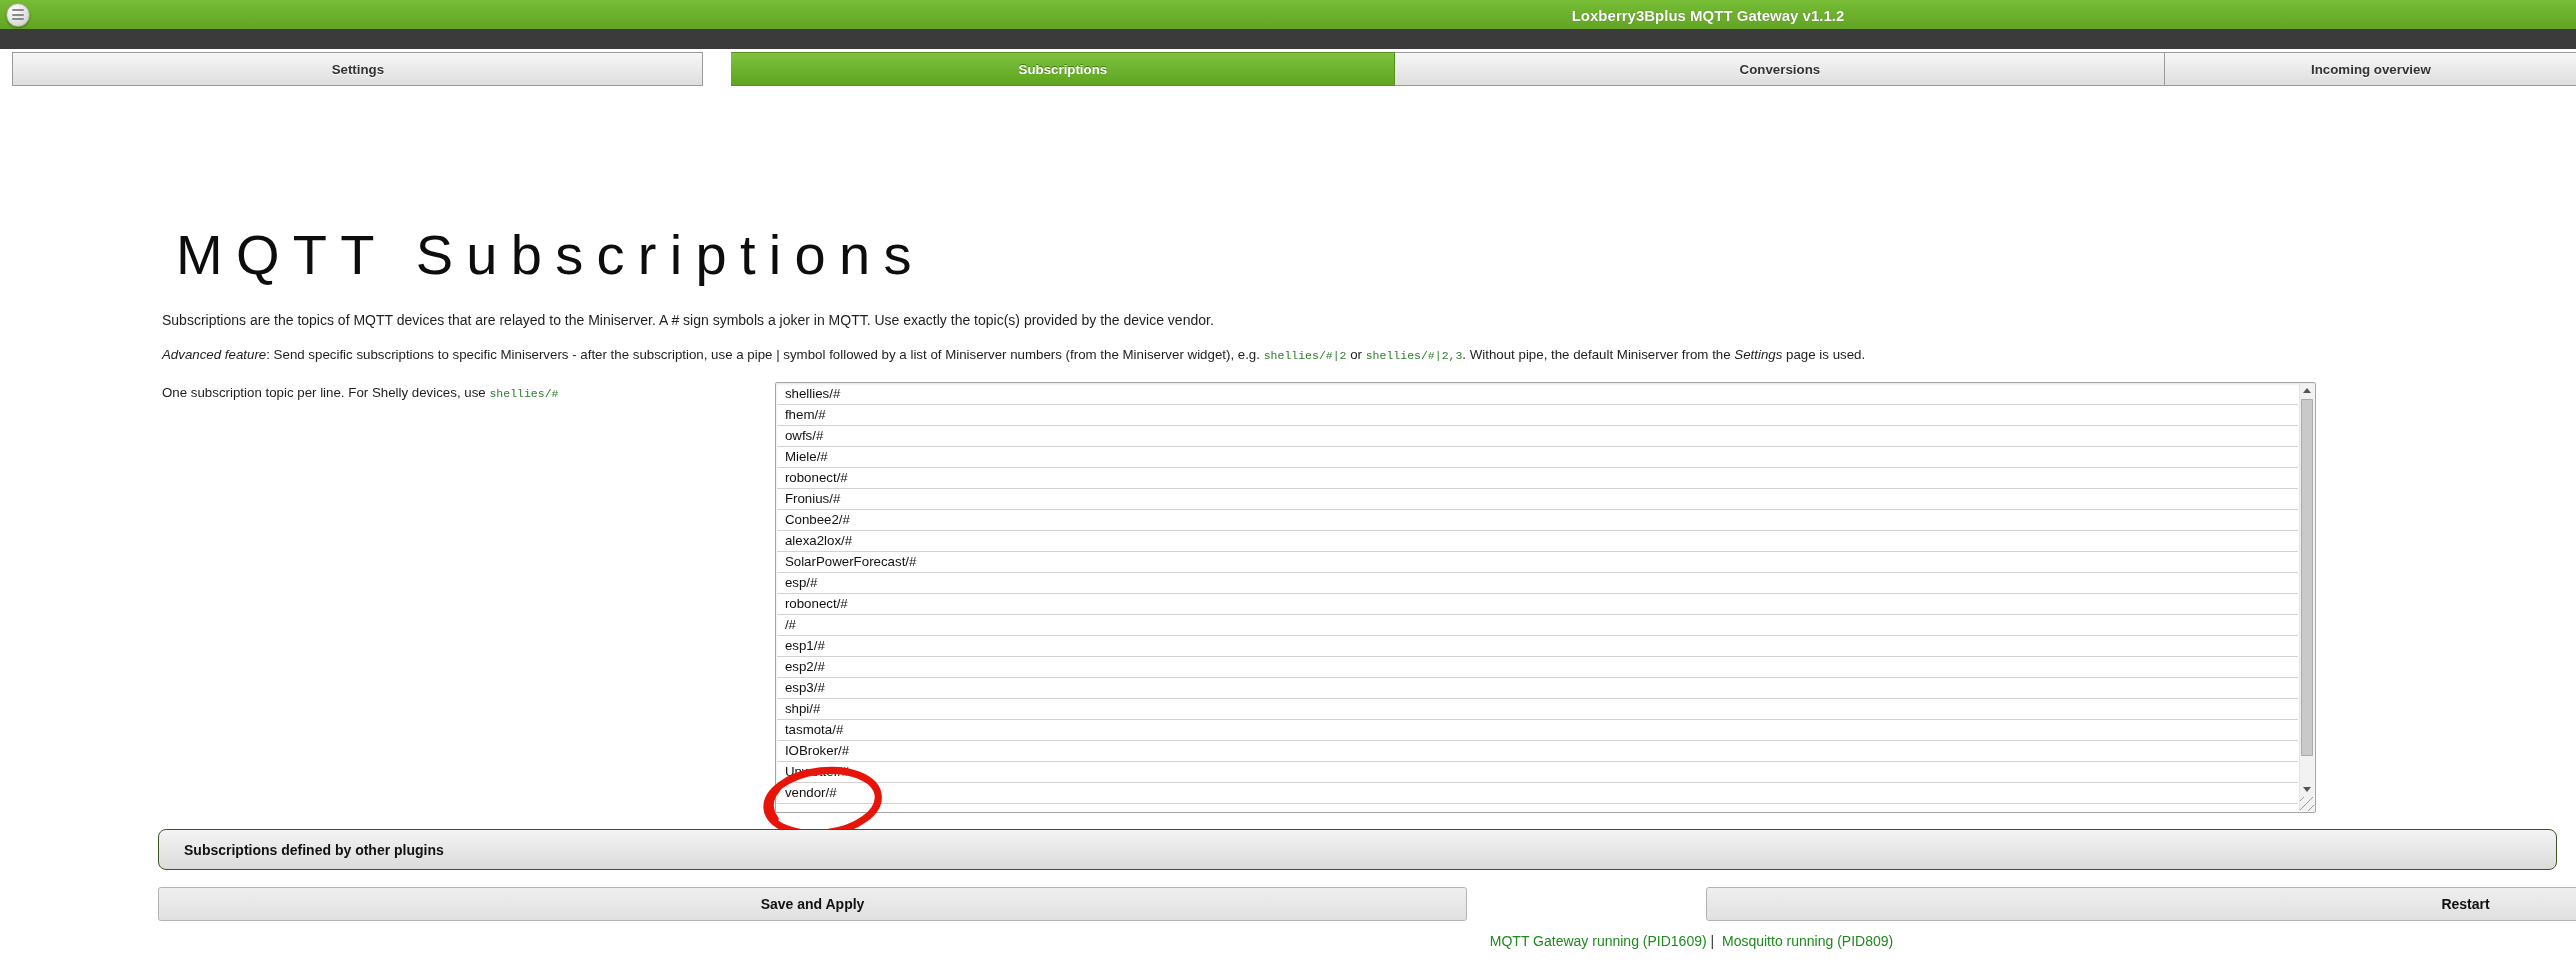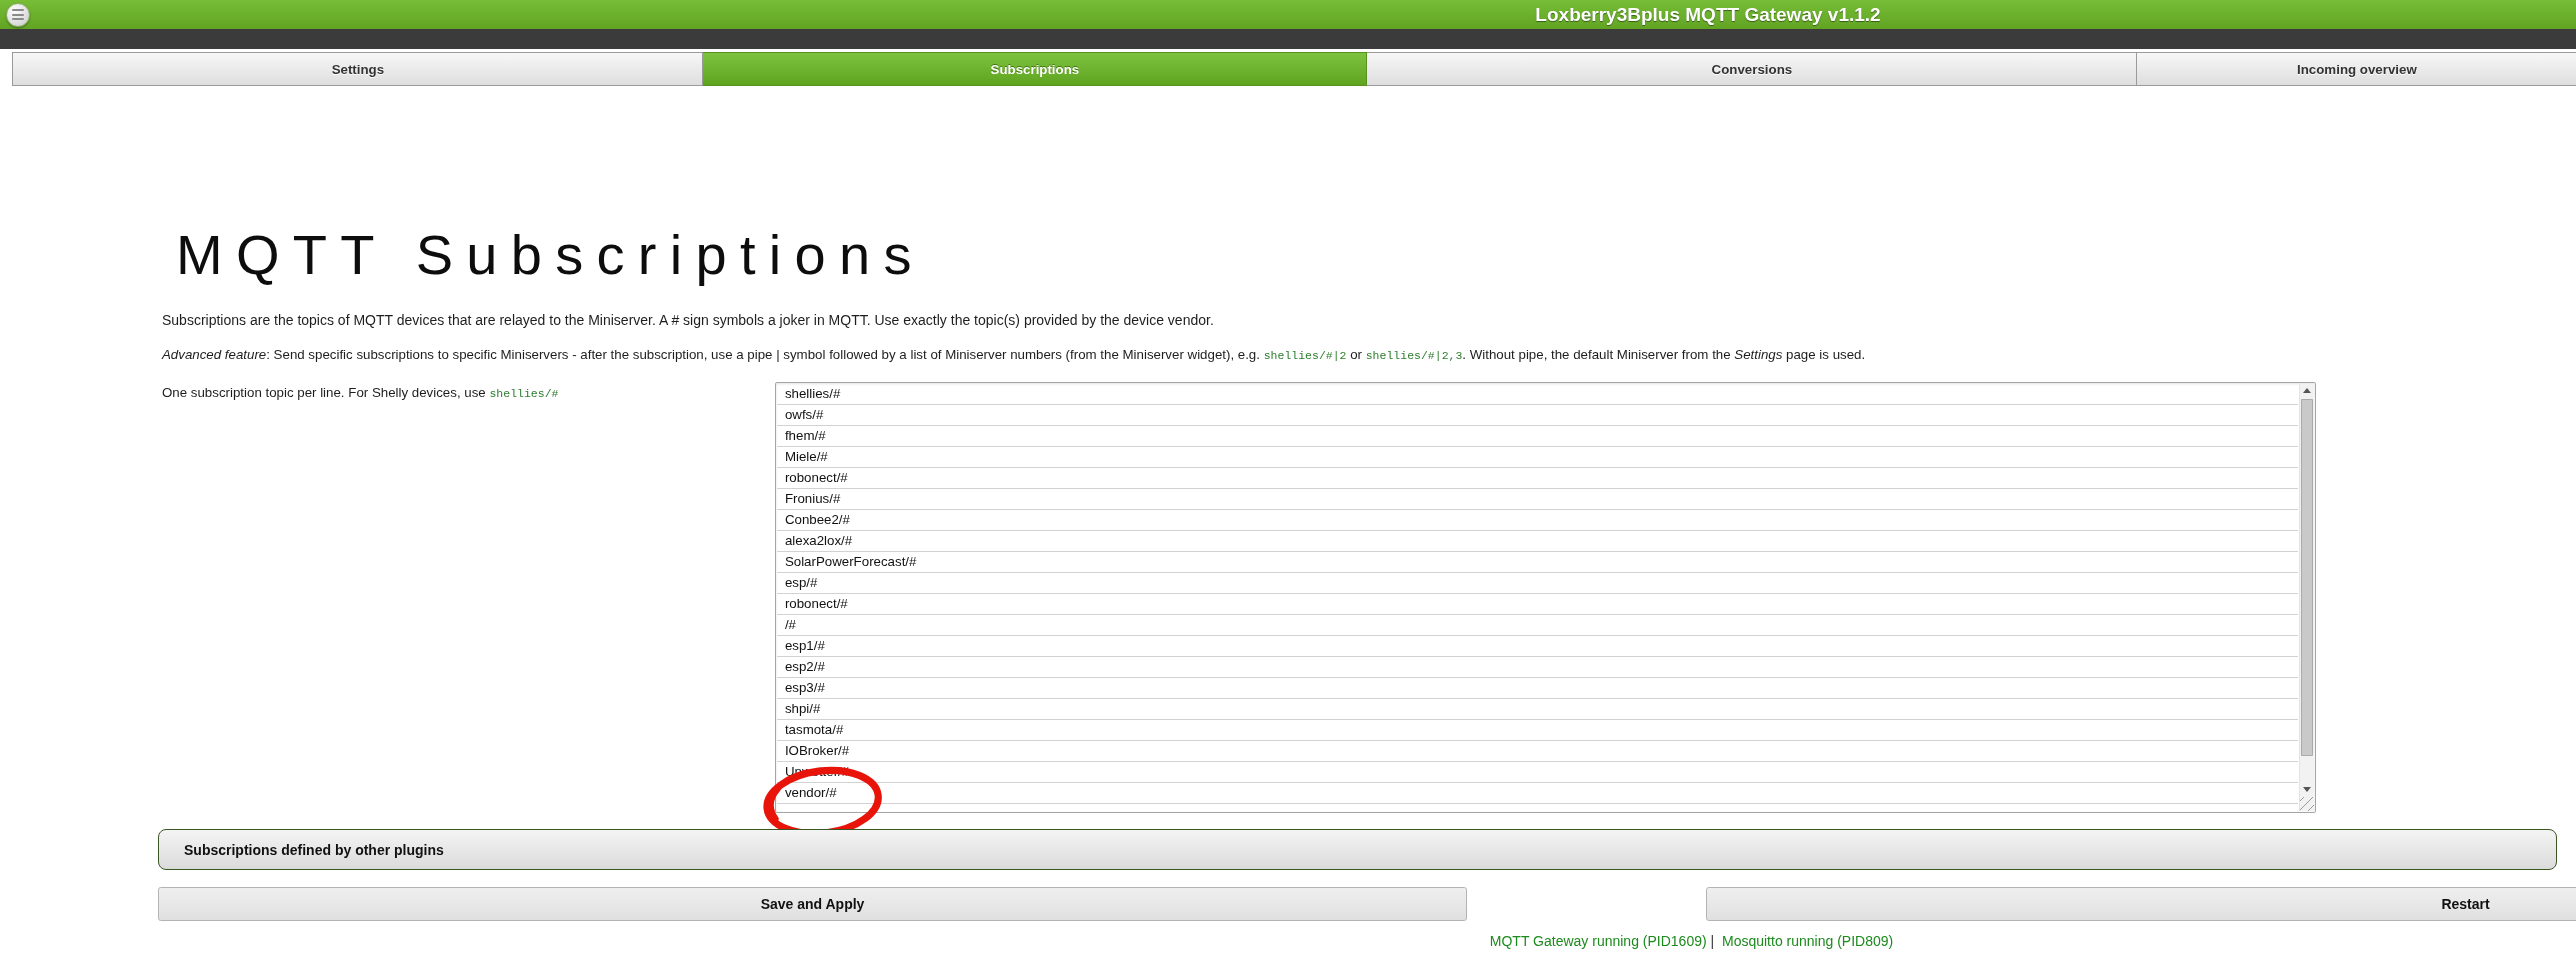--- a/index.html
+++ b/index.html
@@ -17,21 +17,21 @@
   .menu-btn {
     position:absolute; left:6.2px; top:2.7px; width:24px; height:24px; border-radius:50%;
     background:radial-gradient(circle at 35% 30%, #ffffff, #d9d9d9 70%, #bfbfbf);
     border:0.9px solid #8fae6a; box-shadow:0 0.9px 1.8px rgba(0,0,0,.35);
     display:flex; flex-direction:column; justify-content:center; align-items:center; gap:2.7px;
     cursor:pointer;
   }
   .menu-btn i { display:block; width:11.5px; height:1.8px; background:#8a8a8a; border-radius:0.9px; }
   .topbar-title {
     position:absolute; left:1708px; top:50%; transform:translate(-50%,-50%);
-    color:#fff; font-weight:bold; font-size:19px; white-space:nowrap;
+    color:#fff; font-weight:bold; font-size:15px; white-space:nowrap;
     text-shadow:0 0.9px 0.9px rgba(0,0,0,.45);
   }
 
   
   .darkstrip { position:absolute; top:29px; left:0; width:2576px; height:19.5px; background:#3b3b3b; }
 
   
   .tabbar { position:absolute; top:52px; left:12.4px; width:2564px; height:34px; display:flex; }
   .tab {
     border:0.9px solid #9a9a9a; border-left:none;
@@ -39,20 +39,21 @@
     color:#333; font-weight:bold; font-size:13.3px;
     display:flex; align-items:center; justify-content:center;
     text-shadow:0 0.9px 0 #ffffff; cursor:pointer; white-space:nowrap;
   }
   .tab:first-child { border-left:0.9px solid #9a9a9a; }
   .tab.w1 { width:691px; } .tab.w2 { width:664px; } .tab.w3 { width:770px; } .tab.w4 { flex:1; border-right:none; }
   .tab.active {
     background:linear-gradient(#7dc340, #5fa41f);
     color:#fff; text-shadow:0 -0.9px 0 #3f7410; border-color:#58902０;
     border-color:#589020;
+    margin-left:28px;
   }
 
   
   .page-title {
     position:absolute; left:162px; top:208px; margin:14px;
     font-size:56px; font-weight:400; letter-spacing:13.3px; color:#0d0d0d; white-space:nowrap;
   }
   .intro   { position:absolute; left:162px; top:312px; font-size:14px; color:#1e1e1e; white-space:nowrap; }
   .advanced{ position:absolute; left:162px; top:347px; font-size:13.3px; color:#1e1e1e; white-space:nowrap; }
   .advanced em { font-style:italic; }
@@ -142,24 +143,24 @@
 <div class="advanced"><em>Advanced feature</em><span>: Send specific subscriptions to specific Miniservers - after the subscription, use a pipe | symbol followed by a list of Miniserver numbers (from the Miniserver widget), e.g. </span><code class="grn">shellies/#|2</code><span> or </span><code class="grn">shellies/#|2,3</code><span>. Without pipe, the default Miniserver from the </span><em>Settings</em><span> page is used.</span></div>
 
 <div class="topic-hint"><span>One subscription topic per line. For Shelly devices, use </span><code class="grn">shellies/#</code></div>
 
 <div class="ta">
   <div class="ta-rows">
     <div class="sub-row" style="">
       <span>shellies/#</span>
     </div>
       <div class="sub-row" style="">
+      <span>fhem/#</span>
+    </div>
+      <div class="sub-row" style="">
       <span>owfs/#</span>
-    </div>
-      <div class="sub-row" style="">
-      <span>fhem/#</span>
     </div>
       <div class="sub-row" style="">
       <span>Miele/#</span>
     </div>
       <div class="sub-row" style="">
       <span>robonect/#</span>
     </div>
       <div class="sub-row" style="">
       <span>Fronius/#</span>
     </div>

